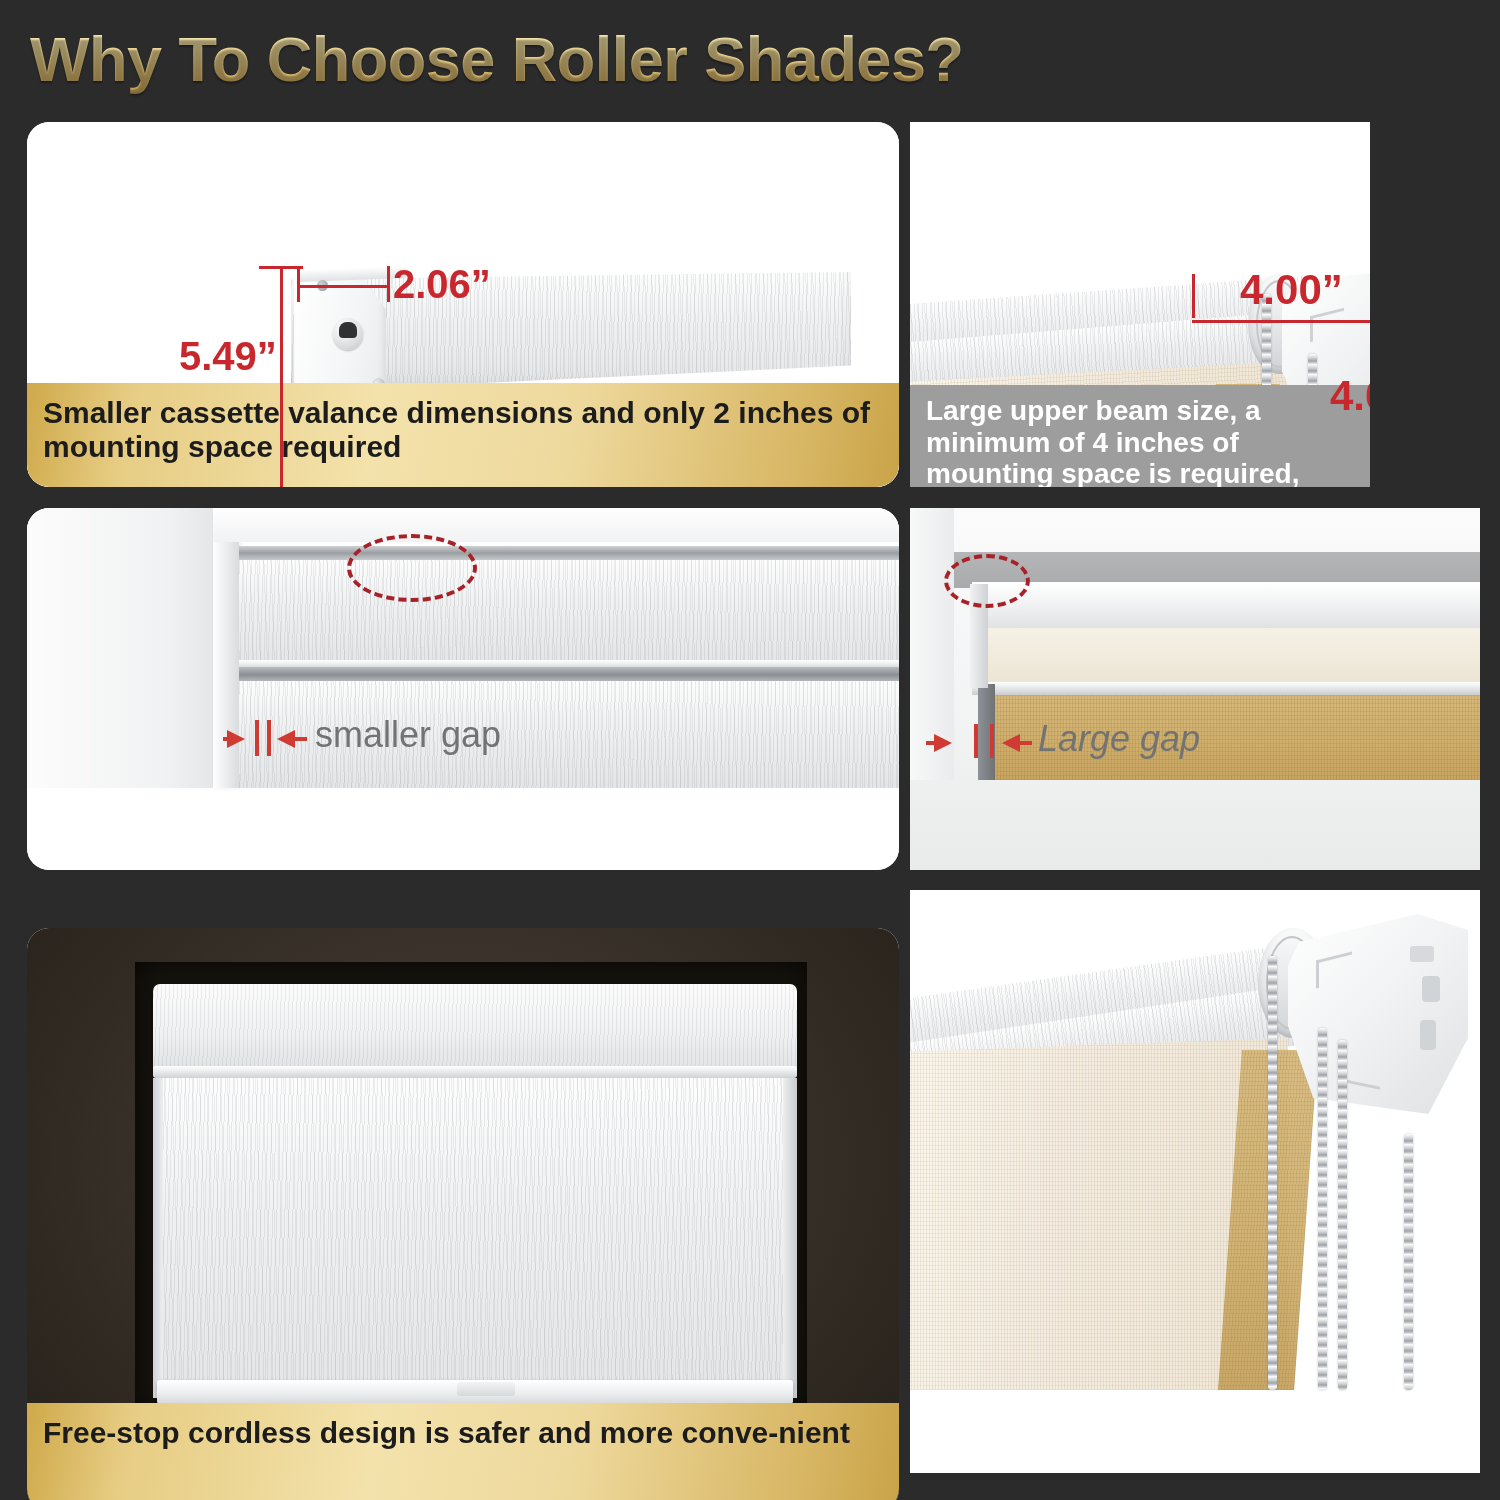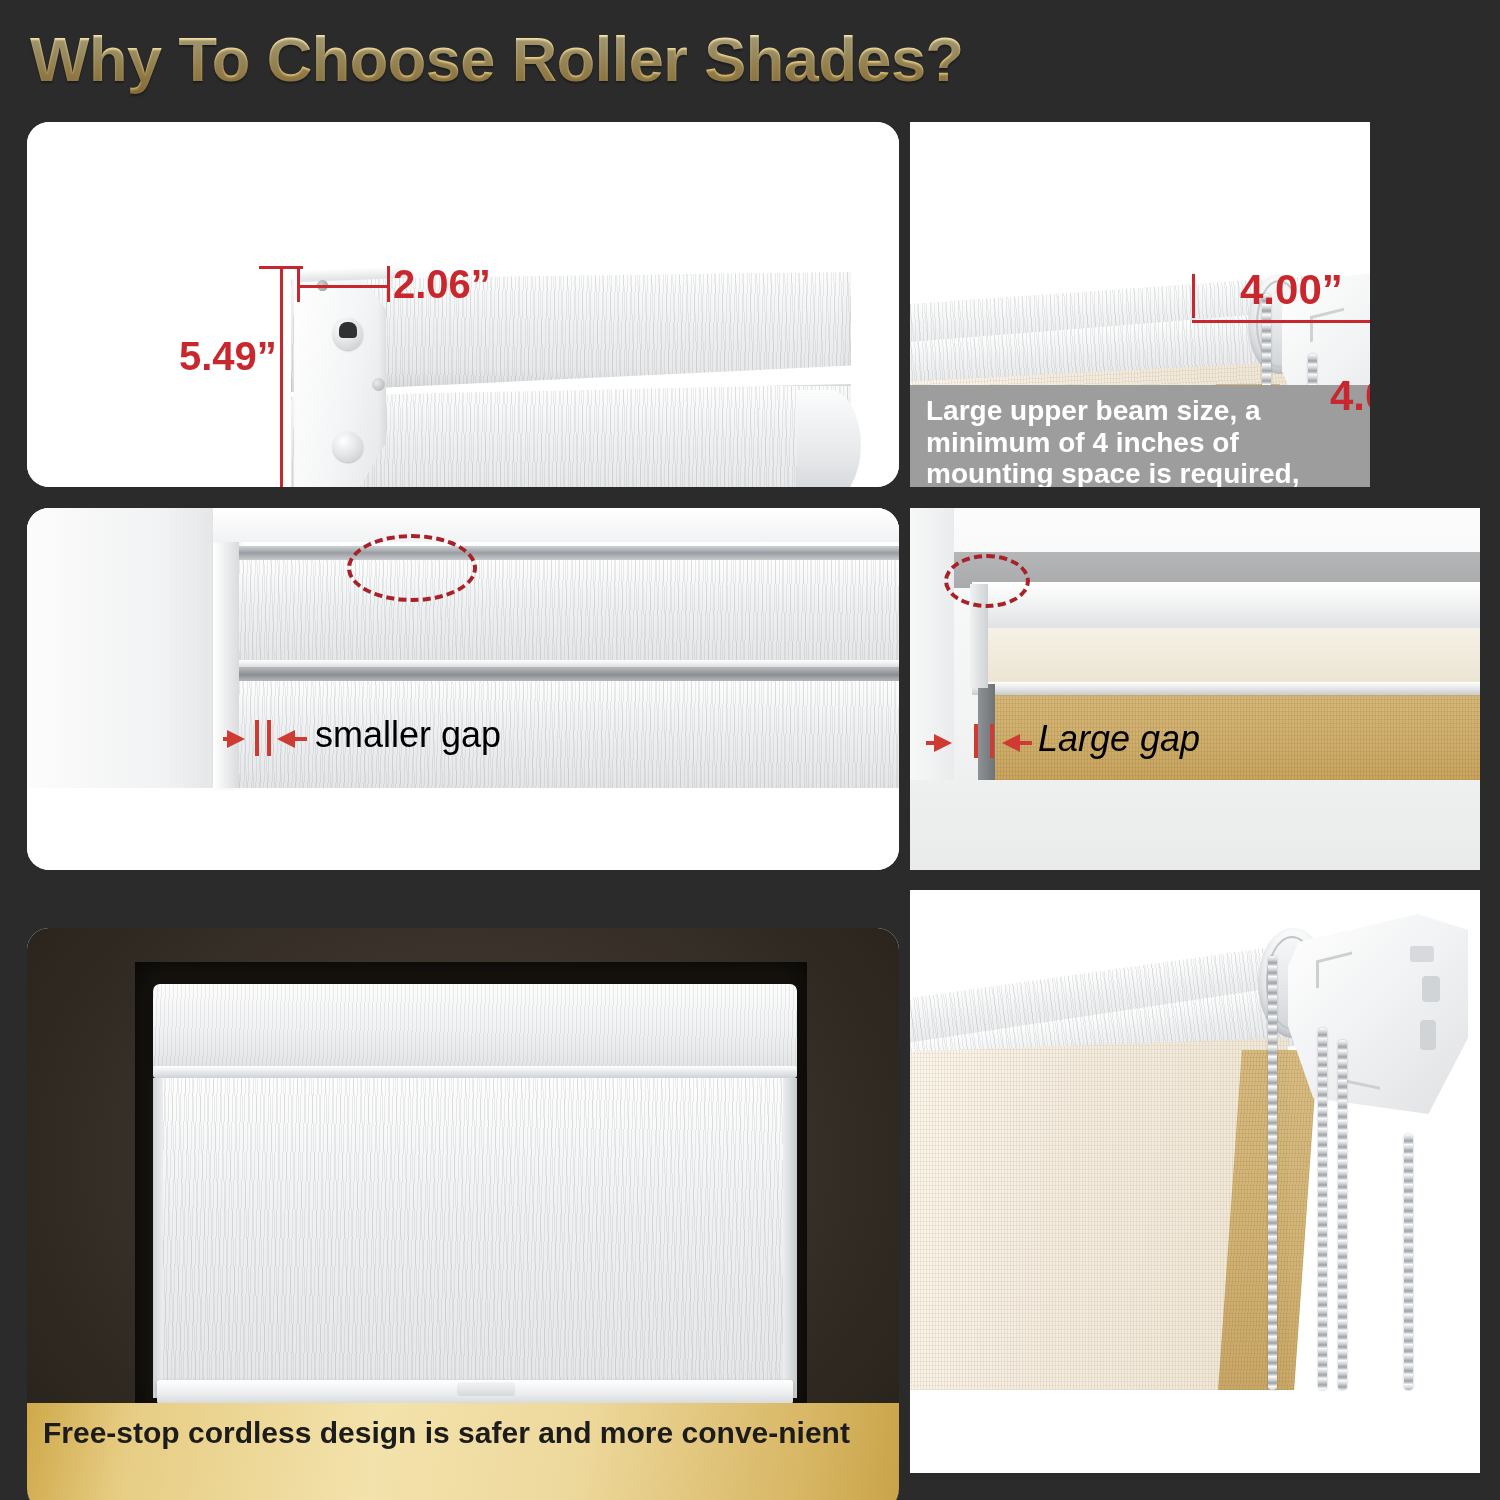--- a/index.html
+++ b/index.html
@@ -124,21 +124,21 @@
     font-weight: bold;
     white-space: nowrap;
     z-index: 8;
   }
   .dim-line   { position: absolute; background: #c8282d; z-index: 7; }
   .dim-line.h { height: 3px; }
   .dim-line.v { width: 3px; }
 
   .gap-label {
     position: absolute;
-    color: #000000;
+    color: #737373;
     white-space: nowrap;
     z-index: 8;
     font-weight: normal;
   }
 
   .dashed-ellipse {
     position: absolute;
     border: 4px dashed #a82128;
     border-radius: 50%;
     z-index: 8;
@@ -281,20 +281,23 @@
     <div class="dim-line h" style="left:270px; top:163px; width:92px;"></div>
     <div class="dim-line v" style="left:360px; top:144px; height:36px;"></div>
     <div class="dim-label" style="left:366px; top:140px; font-size:40px;">2.06”</div>
 
     <div class="dim-line h" style="left:232px; top:144px; width:44px;"></div>
     <div class="dim-line v" style="left:253px; top:144px; height:232px;"></div>
 
     <div class="dim-label" style="left:152px; top:212px; font-size:40px;">5.49”</div>
   </div>
 
+  <div class="caption gold" style="height:104px;">
+    <span>Smaller cassette valance dimensions and only 2 inches of mounting space required</span>
+  </div>
 </div>
 
 <div class="panel right" style="left:910px; top:122px; width:460px; height:365px;text-decoration:underline;">
   <div class="photo">
     <div class="sky-white"></div>
 
     <div class="fabric-white" style="position:absolute; left:-10px; top:168px; width:420px; height:72px;
                 transform:rotate(-4deg);"></div>
     <div class="fabric-white" style="position:absolute; left:-10px; top:205px; width:400px; height:60px;
                 transform:rotate(-4.5deg); border-radius:0 0 8px 0;"></div>

